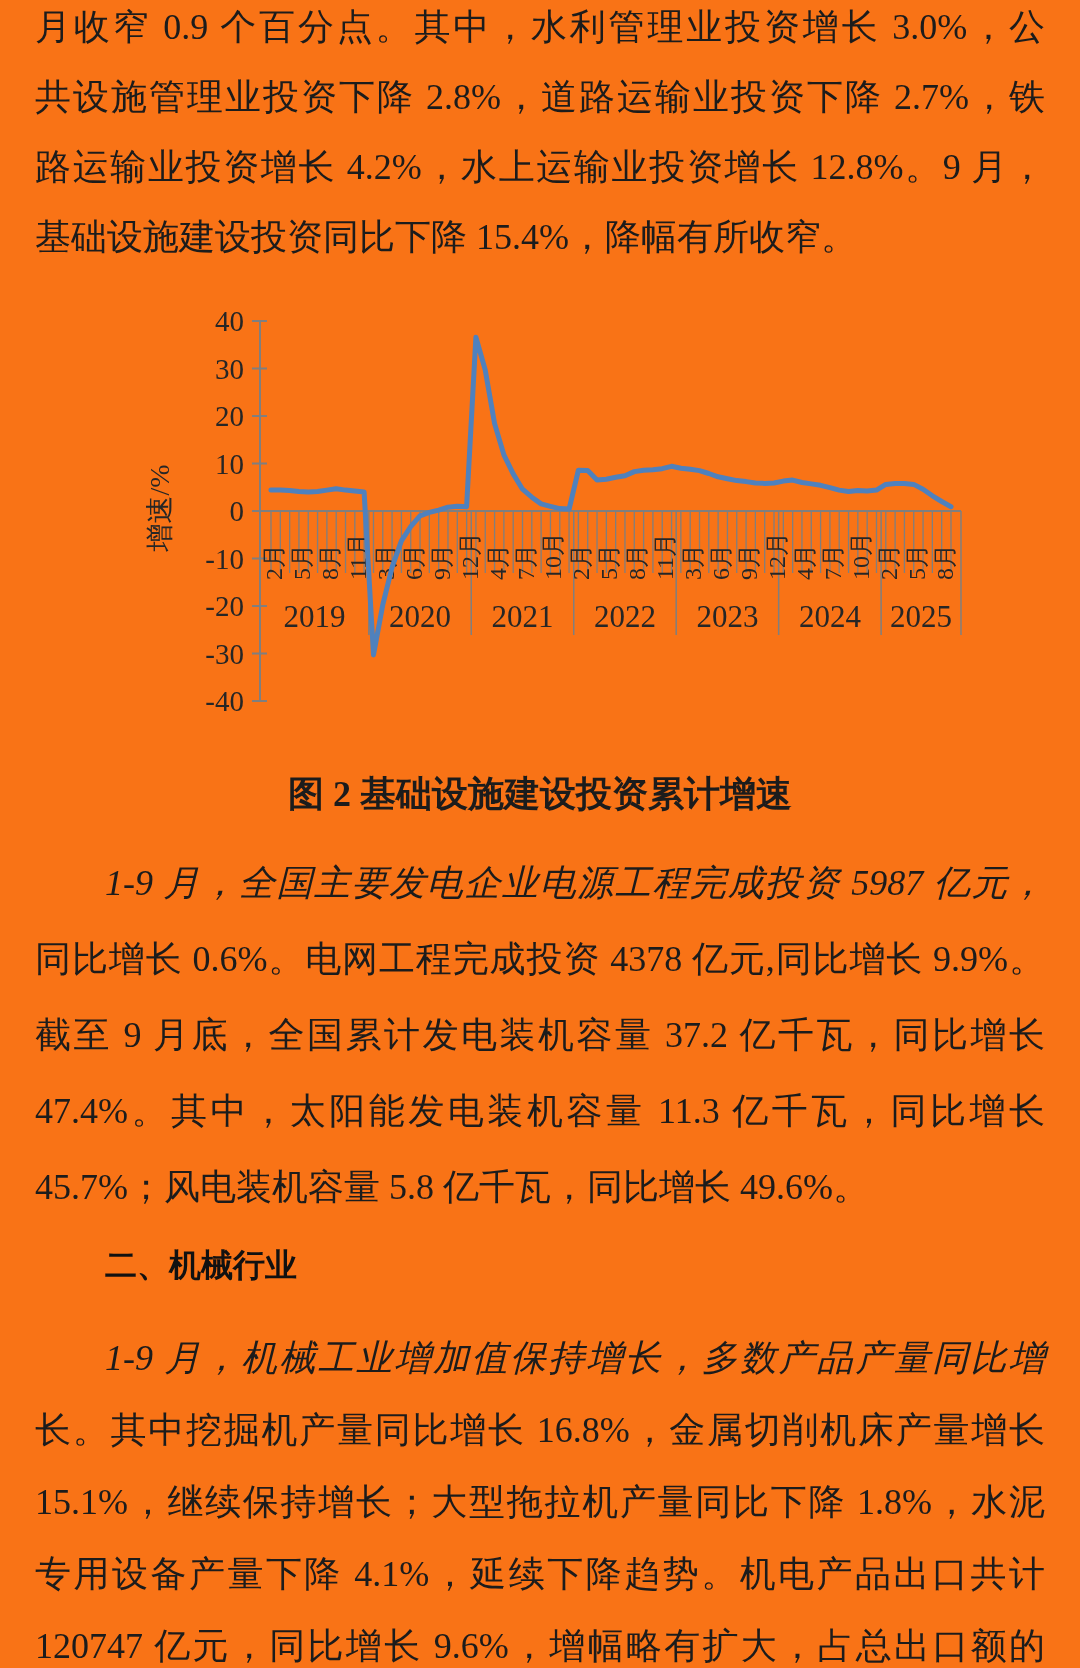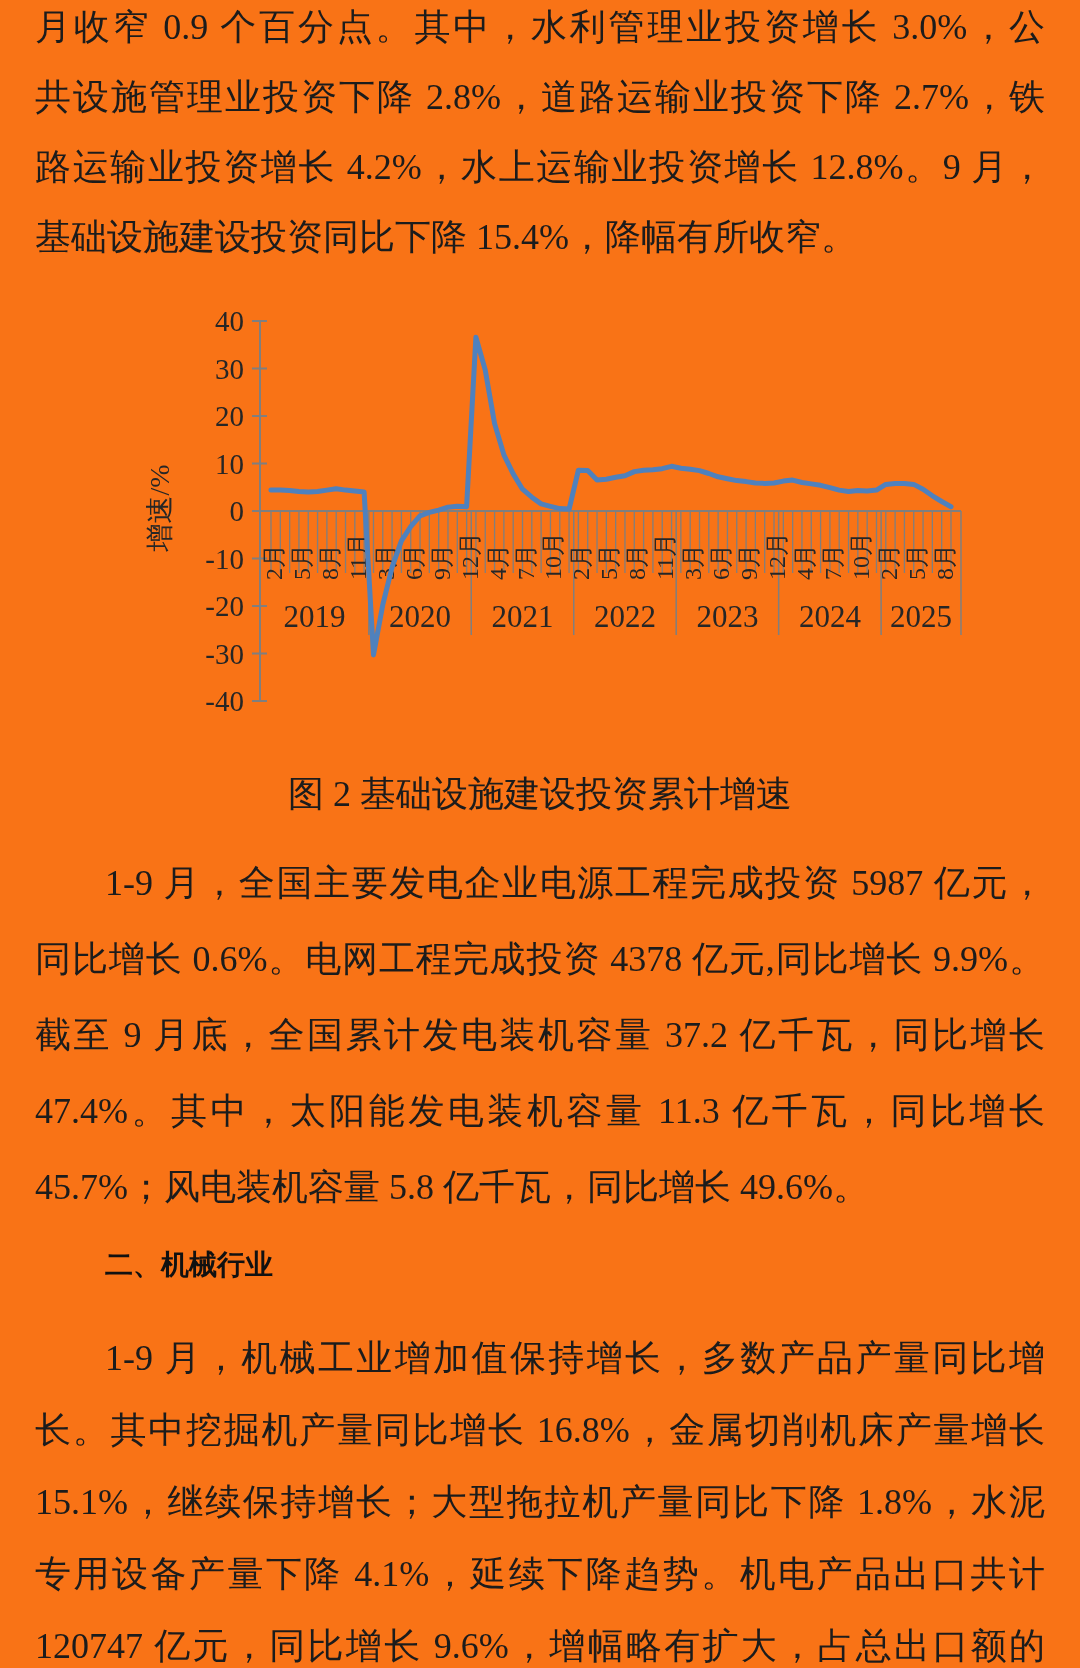--- a/index.html
+++ b/index.html
@@ -9,31 +9,31 @@
   }
   .para{position:absolute;left:35px;width:1010px;}
   .line{
     font-size:36px;line-height:70px;white-space:nowrap;
     text-align:justify;text-align-last:justify;text-justify:inter-ideograph;
   }
   .line.end{text-align-last:left;}
   #p1 .line{line-height:70px;}
   #p2 .line{line-height:76px;}
   #p3 .line{line-height:72px;}
-  .indent{text-indent:70px;}
+  .indent{text-indent:70px;font-style:italic;}
   .figure{position:absolute;left:0;top:278px;width:1080px;height:440px;}
   .chart-box{position:absolute;left:110px;top:0;width:840px;height:440px;margin-left:31px;}
   .caption{
     position:absolute;left:0;top:772px;width:1080px;text-align:center;
-    font-size:36px;line-height:44px;color:#1c1c1c;
+    font-size:36px;line-height:44px;color:#1c1c1c;font-weight:bold;
   }
   .heading{
     position:absolute;left:35px;top:1241px;width:1010px;text-indent:70px;
     font-family:"Liberation Sans","DejaVu Sans",sans-serif;font-weight:bold;
-    font-size:28px;line-height:48px;color:#111;
+    font-size:32px;line-height:48px;color:#111;
   }
   svg text{font-family:"Liberation Serif","DejaVu Serif",serif;fill:#262626;}
 </style>
 </head>
 <body>
 
 <div class="page">
 
   <div class="para" id="p1" style="top:-8px">
     <div class="line">月收窄 0.9 个百分点。其中，水利管理业投资增长 3.0%，公</div>

